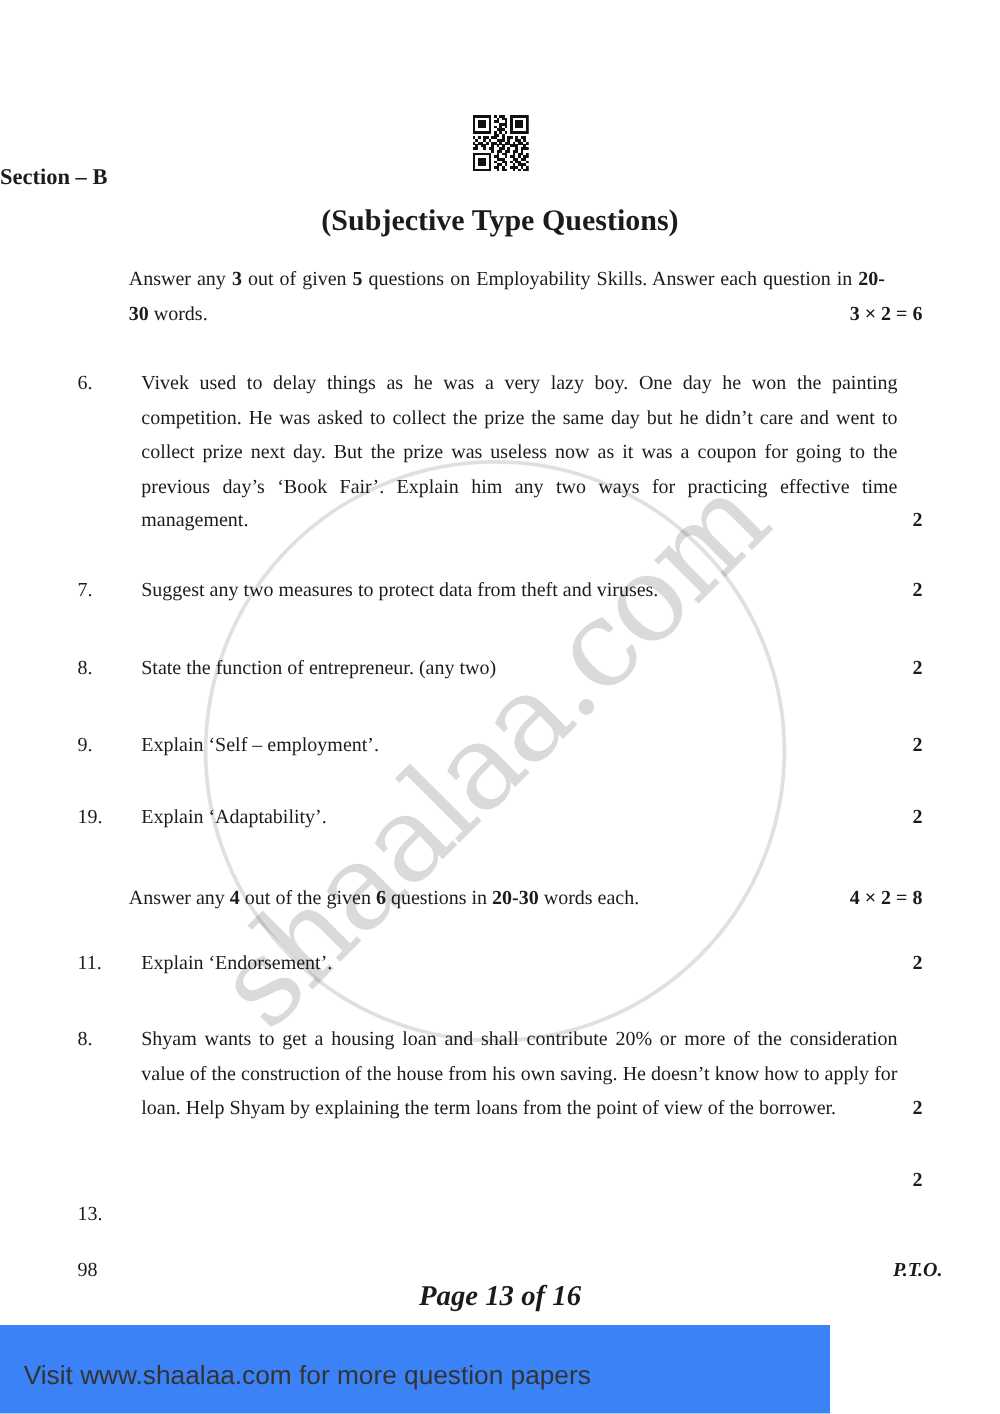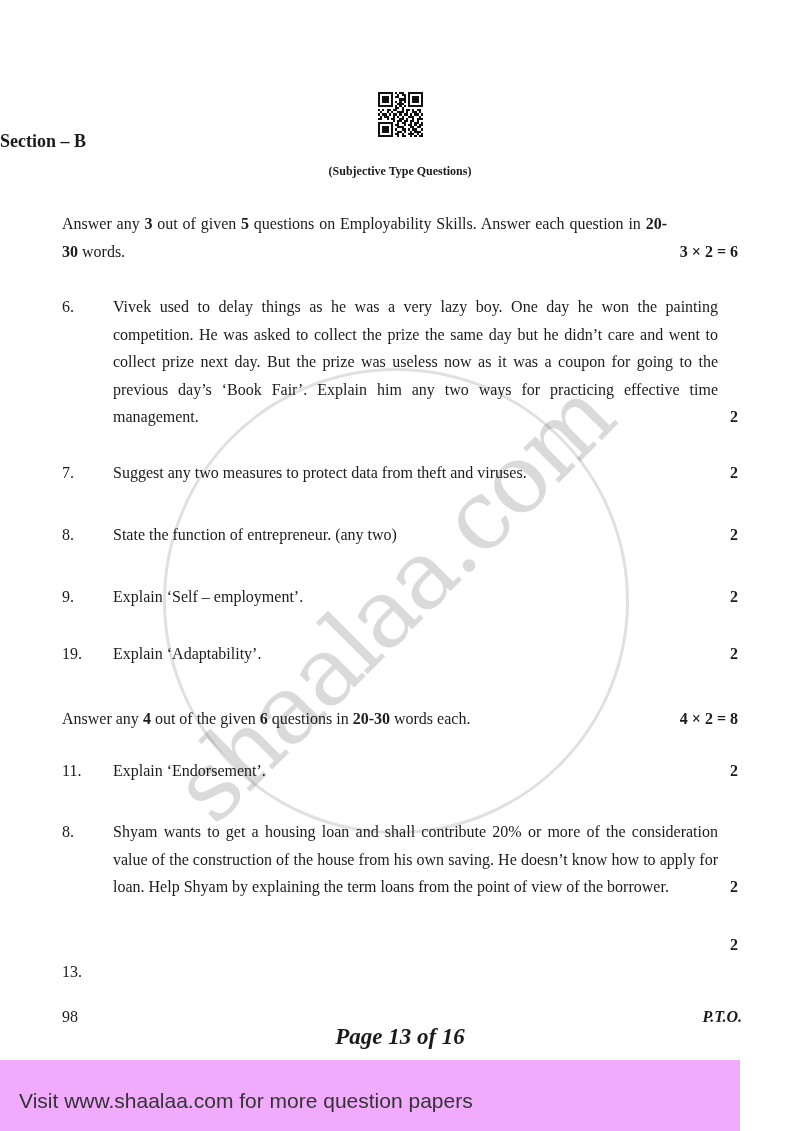--- a/index.html
+++ b/index.html
@@ -21,37 +21,37 @@
     color:rgba(70,70,70,0.20); white-space:nowrap; user-select:none;
   }
   
   .qr { position:absolute; left:378px; top:92px; width:45px; height:45px; z-index:1; }
   .sec-title {
     position:absolute; left:0; top:131px; width:800px; text-align:left;
     font-size:18px; font-weight:700; z-index:1;
   }
   .sec-subtitle {
     position:absolute; left:0; top:164px; width:800px; text-align:center;
-    font-size:12px; font-weight:700; z-index:1;
+    font-size:24px; font-weight:700; z-index:1;
   }
   
   .block { position:absolute; left:62px; width:676px; z-index:1; font-size:16px; line-height:27.5px; }
-  .itext { width:605px; text-align:justify; }
+  .itext { margin-left:41px; width:605px; text-align:justify; }
   .qnum  { position:absolute; left:0; top:0; }
   .qtext { margin-left:51px; width:605px; text-align:justify; }
   .marks { position:absolute; right:0; bottom:0; font-weight:700; }
   b { font-weight:700; }
   
   .footer { position:absolute; left:0; top:1008px; width:800px; height:28px; z-index:1; }
   .footer .f-left  { position:absolute; left:62px; font-size:16px; font-weight:400; }
   .footer .f-center{ position:absolute; left:0; width:800px; text-align:center;
                      font-size:23px; font-weight:700; font-style:italic;margin-top:16px; }
-  .footer .f-right { position:absolute; right:58px; font-size:16px; font-weight:700; font-style:italic; }
-  
-  .bottom-bar { position:absolute; left:0; top:1060px; width:740px; height:71px; background:#f0abfc; z-index:1; }
+  .footer .f-right { position:absolute; right:46px; font-size:16px; font-weight:700; font-style:italic; }
+  
+  .bottom-bar { position:absolute; left:0; top:1060px; width:664px; height:71px; background:#3b82f6; z-index:1; }
   .bottom-bar .visit {
     position:absolute; left:19px; top:29px;
     font-family:"Liberation Sans","DejaVu Sans",sans-serif;
     font-size:21px; color:#333333;
   }
 </style>
 </head>
 <body>
 
 <div class="page">

